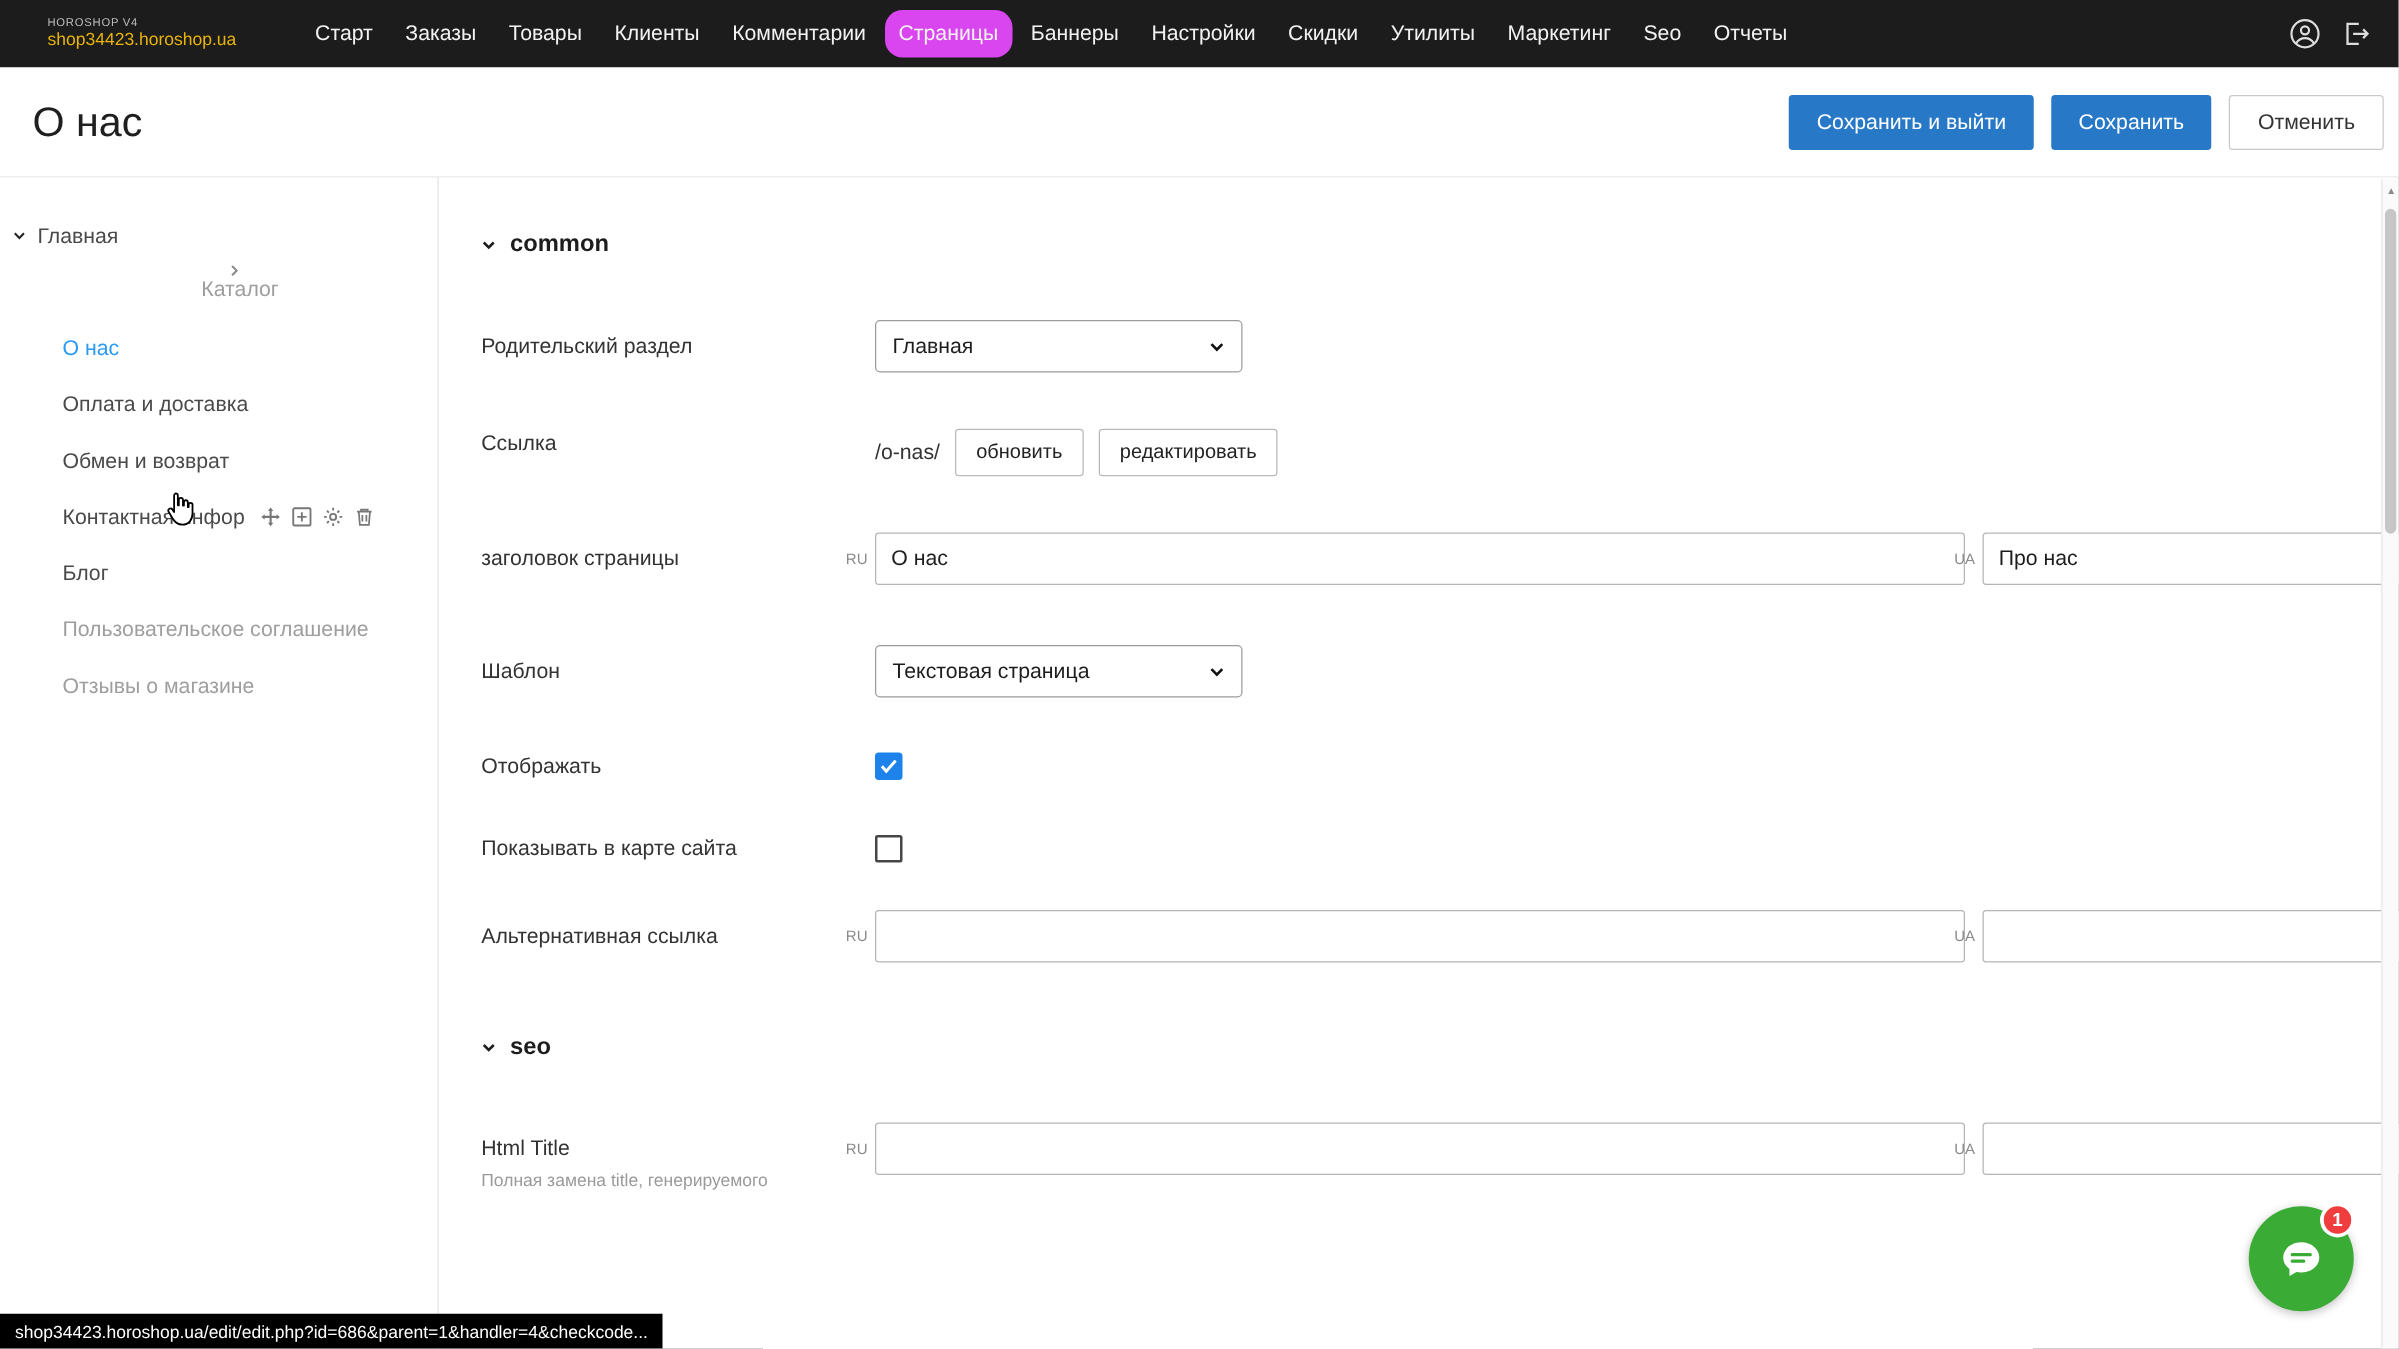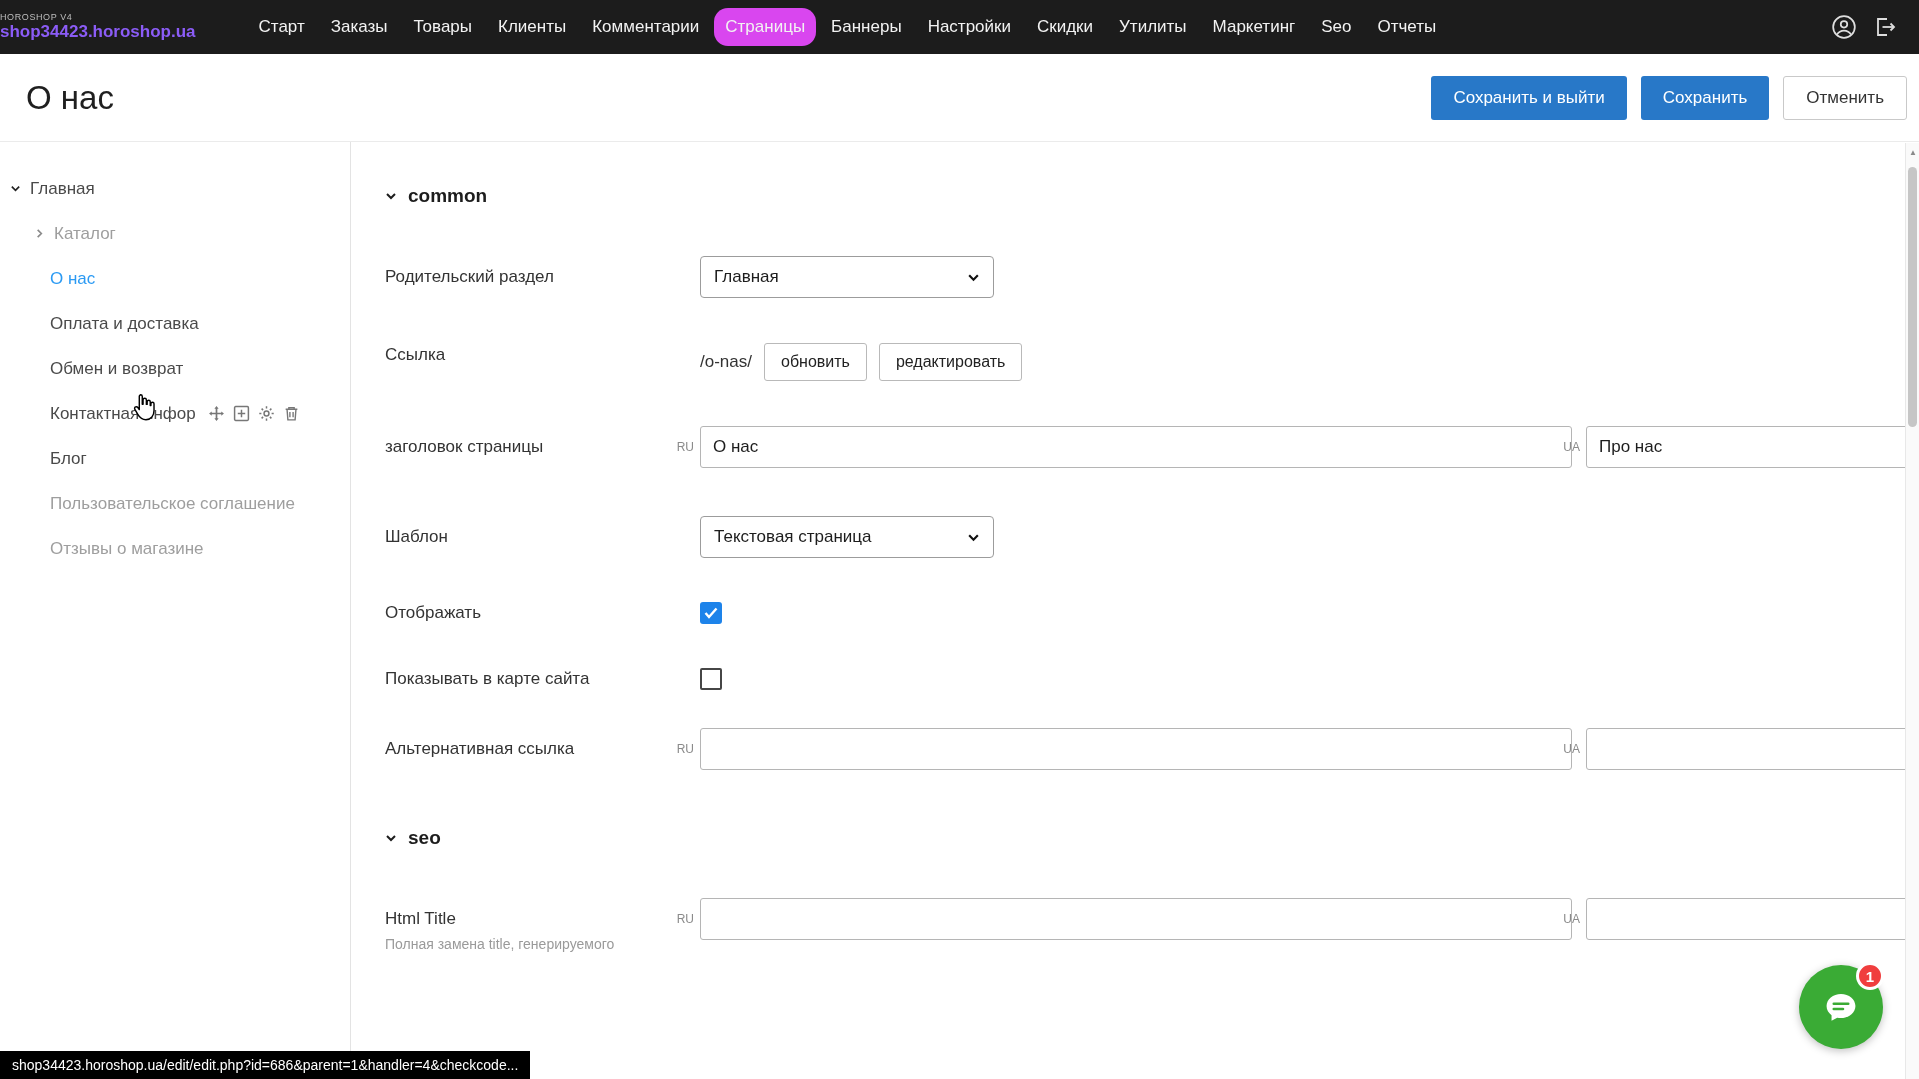--- a/index.html
+++ b/index.html
@@ -3,41 +3,41 @@
 <meta charset="utf-8">
 <style>
   * { margin:0; padding:0; box-sizing:border-box; }
   html,body { background:#888; }
   .screen {
     position:relative; width:1919px; height:1079px; overflow:hidden;
     background:#fff; font-family:"Liberation Sans", sans-serif; color:#222;
   }
   
   .topbar { height:54px; background:#1c1c1c; display:flex; align-items:center; color:#fff; }
-  .brand-block { line-height:1.1; cursor:pointer; }
+  .brand-block { margin-left:38px; line-height:1.1; cursor:pointer; }
   .brand-small { font-size:9px; letter-spacing:.6px; color:#bdbdbd; }
-  .brand { font-size:17px; font-weight:bold; color:#8b5cf6; }
+  .brand { font-size:14px; font-weight:normal; color:#eab308; }
   .topmenu { display:flex; align-items:center; gap:4px; margin-left:52px; }
   .menu-item { padding:9px 11px; font-size:17px; color:#f2f2f2; cursor:pointer; white-space:nowrap; border-radius:2px; }
   .menu-item.active { background:#d946ef;border-radius:14px; }
   .topbar-right { margin-left:auto; margin-right:22px; display:flex; align-items:center; gap:16px; }
   .top-icon { cursor:pointer; display:flex; }
   
   .page-header { height:88px; display:flex; align-items:center; border-bottom:1px solid #ebebeb; background:#fff; }
   .page-title { margin-left:26px; font-size:33px; font-weight:400; color:#1f1f1f; }
   .header-actions { margin-left:auto; margin-right:12px; display:flex; gap:14px; }
   .btn { height:44px; padding:0 22px; font-size:17px; border-radius:3px; border:none; cursor:pointer; font-family:inherit; }
   .btn-primary { background:#2878c8; color:#fff; }
   .btn-secondary { background:#fff; color:#333; border:1px solid #c9c9c9; }
   
   .body { display:flex; height:937px; }
   .sidebar { width:351px; border-right:1px solid #e3e3e3; padding-top:24px; flex-shrink:0; }
   .tree-item { display:flex; align-items:center; height:45px; font-size:17px; color:#4a4a4a; cursor:pointer; padding-left:50px; }
   .tree-item.root { padding-left:10px; }
-  .tree-item.branch { padding-left:34px; }
+  .tree-item.branch { padding-left:34px;flex-direction:column; }
   .tree-item .chev { display:flex; margin-right:9px; }
   .tree-item.muted { color:#9e9e9e; }
   .tree-item.selected { color:#2b9af3; }
   .row-icons { display:flex; gap:8px; margin-left:12px; align-items:center; }
   .row-icons .ic { display:flex; cursor:pointer; }
   
   .main { flex:1; padding:42px 0 0 34px; position:relative; }
   .section-h { display:flex; align-items:center; gap:11px; font-weight:bold; font-size:19px; color:#1d1d1d; height:24px; cursor:pointer; }
   .frow { display:flex; }
   .flabel { width:315px; flex-shrink:0; font-size:17px; color:#333; padding-top:11px; }

